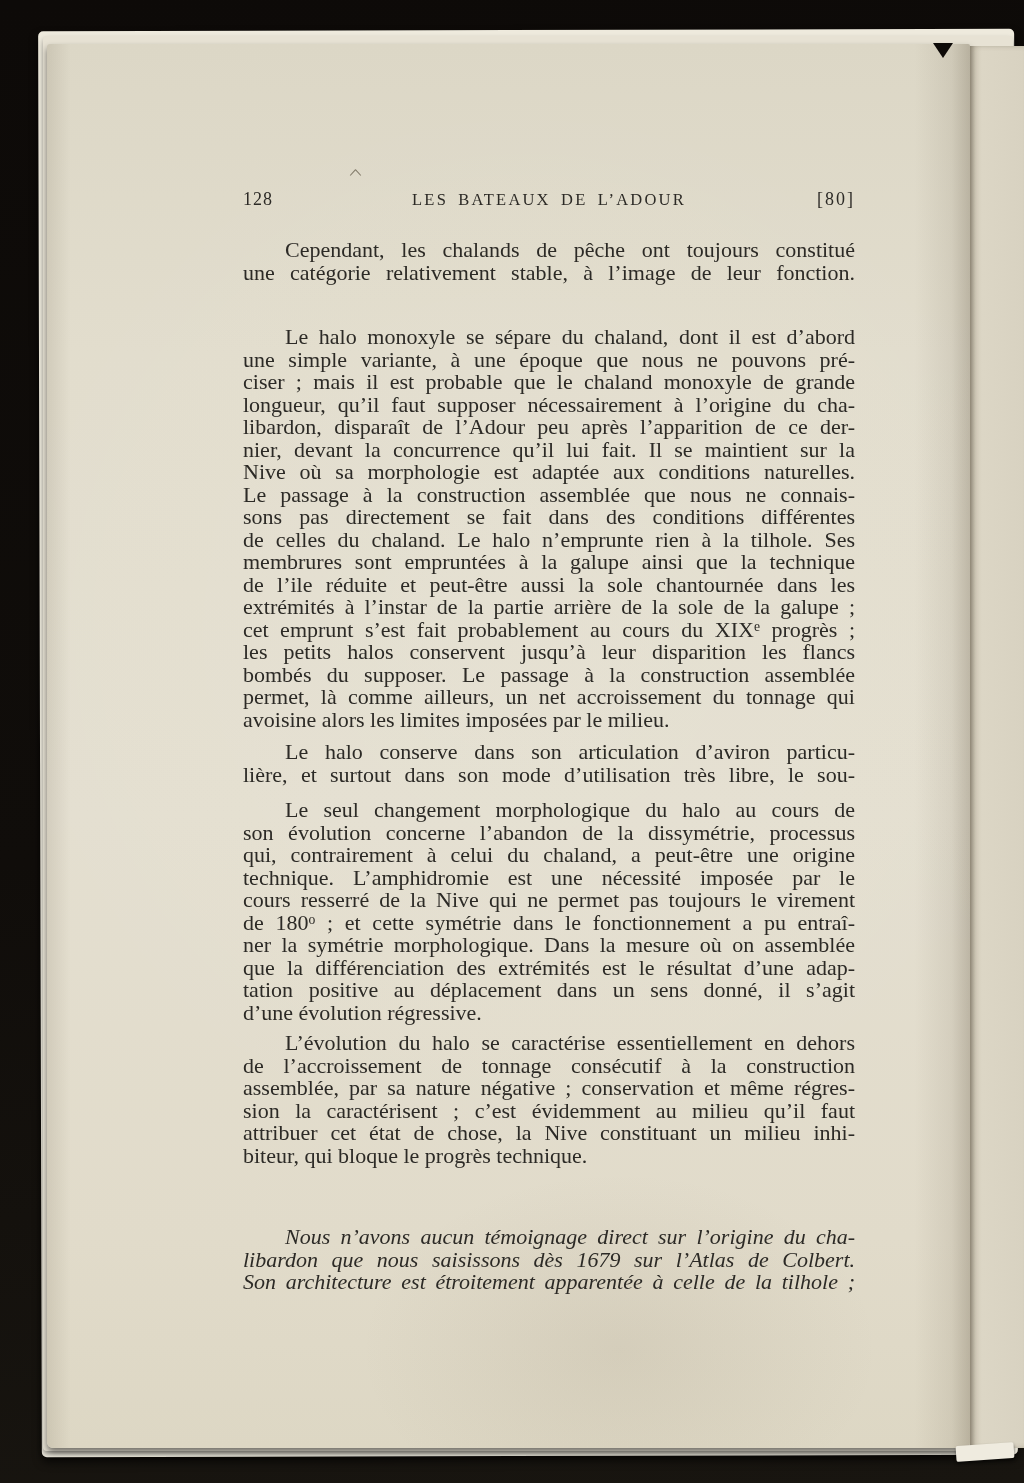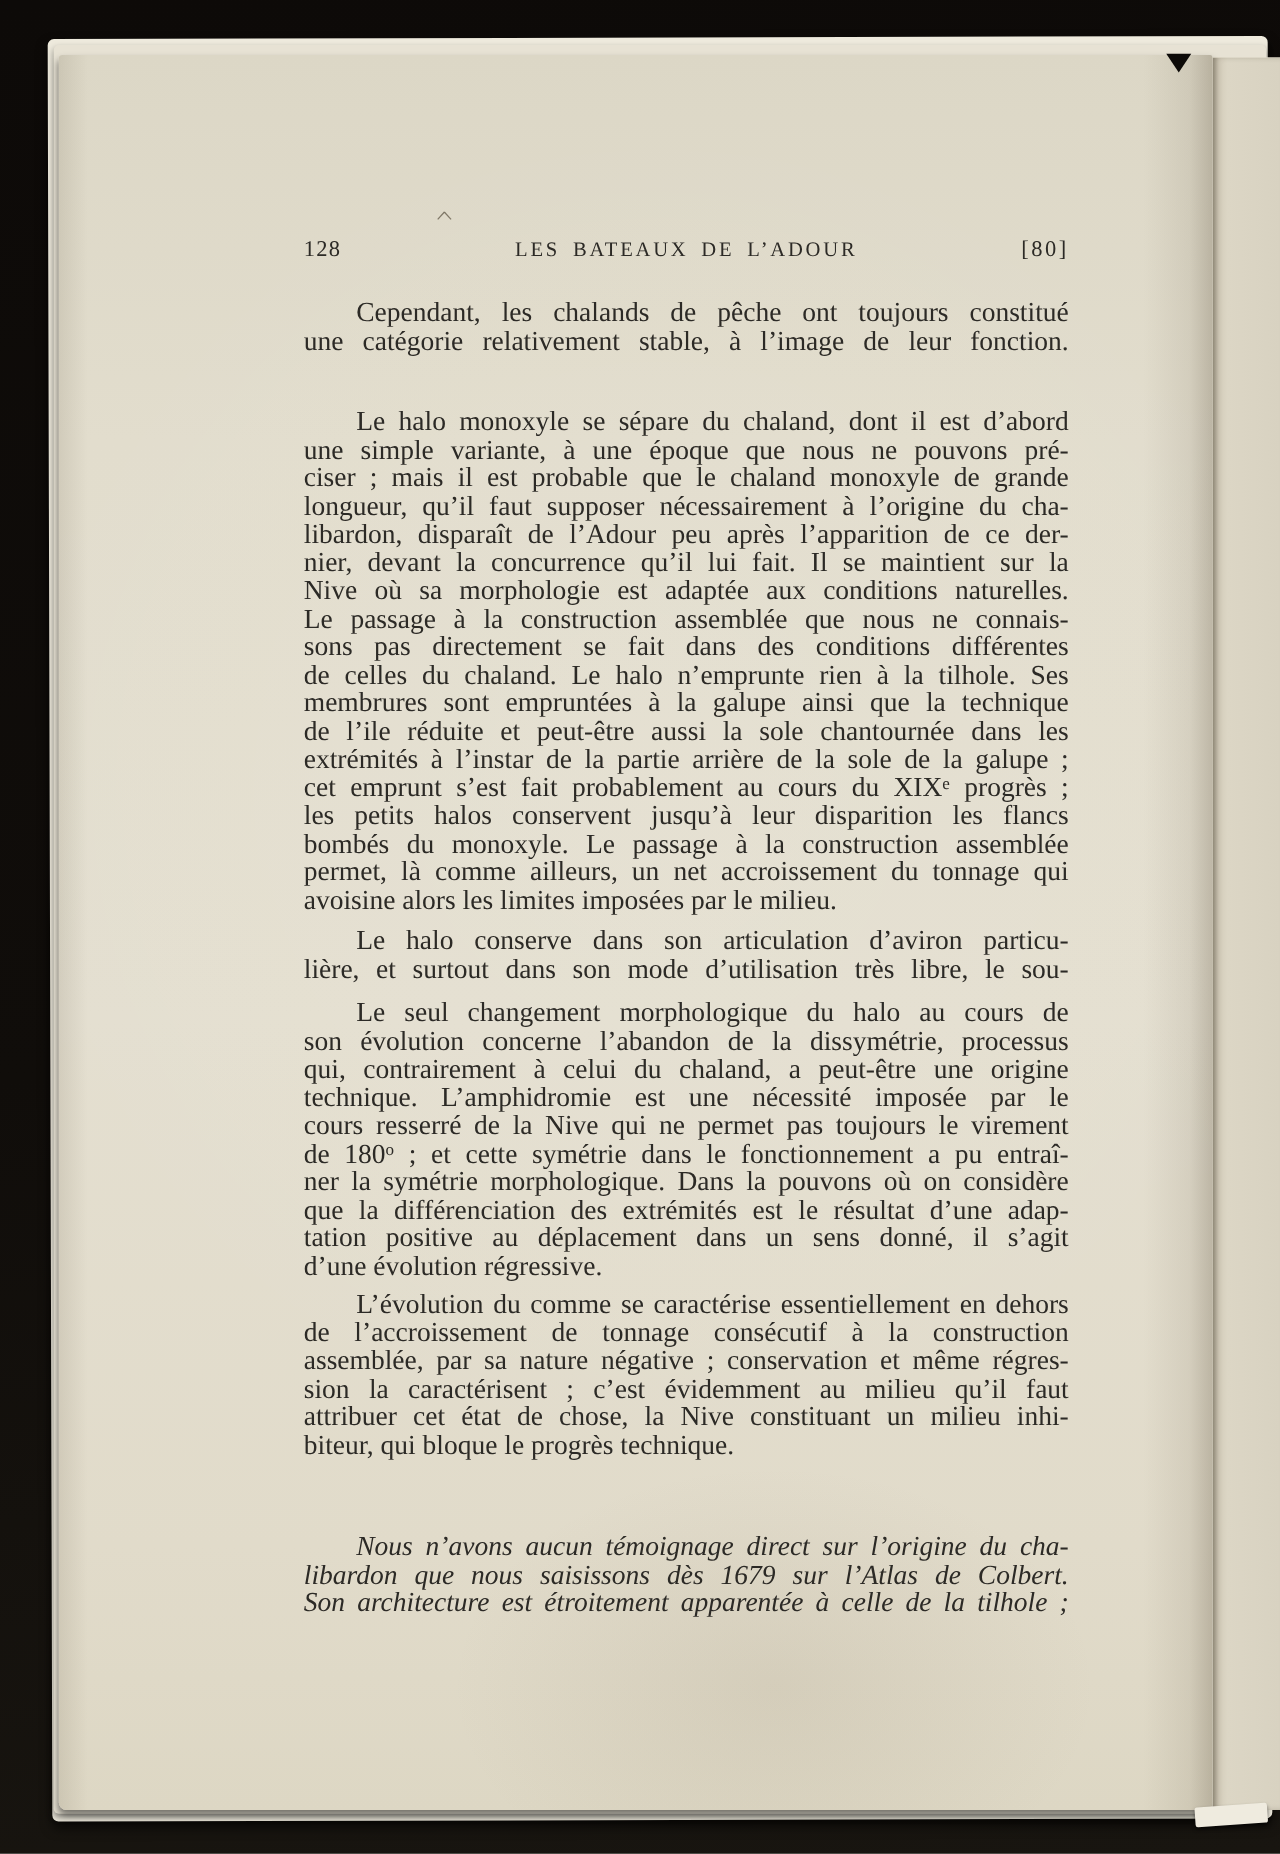--- a/index.html
+++ b/index.html
@@ -116,42 +116,42 @@
           <div class="line">nier, devant la concurrence qu’il lui fait. Il se maintient sur la</div>
           <div class="line">Nive où sa morphologie est adaptée aux conditions naturelles.</div>
           <div class="line">Le passage à la construction assemblée que nous ne connais-</div>
           <div class="line">sons pas directement se fait dans des conditions différentes</div>
           <div class="line">de celles du chaland. Le halo n’emprunte rien à la tilhole. Ses</div>
           <div class="line">membrures sont empruntées à la galupe ainsi que la technique</div>
           <div class="line">de l’ile réduite et peut-être aussi la sole chantournée dans les</div>
           <div class="line">extrémités à l’instar de la partie arrière de la sole de la galupe ;</div>
           <div class="line"><span>cet emprunt s’est fait probablement au cours du XIX</span><sup>e</sup><span> progrès ;</span></div>
           <div class="line">les petits halos conservent jusqu’à leur disparition les flancs</div>
-          <div class="line">bombés du monoxyle. Le passage à la construction assemblée</div>
+          <div class="line">bombés du supposer. Le passage à la construction assemblée</div>
           <div class="line">permet, là comme ailleurs, un net accroissement du tonnage qui</div>
           <div class="line last">avoisine alors les limites imposées par le milieu.</div>
         </div>
         <div class="para">
           <div class="line first">Le halo conserve dans son articulation d’aviron particu-</div>
           <div class="line">lière, et surtout dans son mode d’utilisation très libre, le sou-</div>
         </div>
         <div class="para">
           <div class="line first">Le seul changement morphologique du halo au cours de</div>
           <div class="line">son évolution concerne l’abandon de la dissymétrie, processus</div>
           <div class="line">qui, contrairement à celui du chaland, a peut-être une origine</div>
           <div class="line">technique. L’amphidromie est une nécessité imposée par le</div>
           <div class="line">cours resserré de la Nive qui ne permet pas toujours le virement</div>
           <div class="line"><span>de 180</span><sup>o</sup><span> ; et cette symétrie dans le fonctionnement a pu entraî-</span></div>
-          <div class="line">ner la symétrie morphologique. Dans la pouvons où on considère</div>
+          <div class="line">ner la symétrie morphologique. Dans la mesure où on assemblée</div>
           <div class="line">que la différenciation des extrémités est le résultat d’une adap-</div>
           <div class="line">tation positive au déplacement dans un sens donné, il s’agit</div>
           <div class="line last">d’une évolution régressive.</div>
         </div>
         <div class="para">
-          <div class="line first">L’évolution du comme se caractérise essentiellement en dehors</div>
+          <div class="line first">L’évolution du halo se caractérise essentiellement en dehors</div>
           <div class="line">de l’accroissement de tonnage consécutif à la construction</div>
           <div class="line">assemblée, par sa nature négative ; conservation et même régres-</div>
           <div class="line">sion la caractérisent ; c’est évidemment au milieu qu’il faut</div>
           <div class="line">attribuer cet état de chose, la Nive constituant un milieu inhi-</div>
           <div class="line last">biteur, qui bloque le progrès technique.</div>
         </div>
         <div class="para">
           <div class="line first">Nous n’avons aucun témoignage direct sur l’origine du cha-</div>
           <div class="line">libardon que nous saisissons dès 1679 sur l’Atlas de Colbert.</div>
           <div class="line">Son architecture est étroitement apparentée à celle de la tilhole ;</div>

